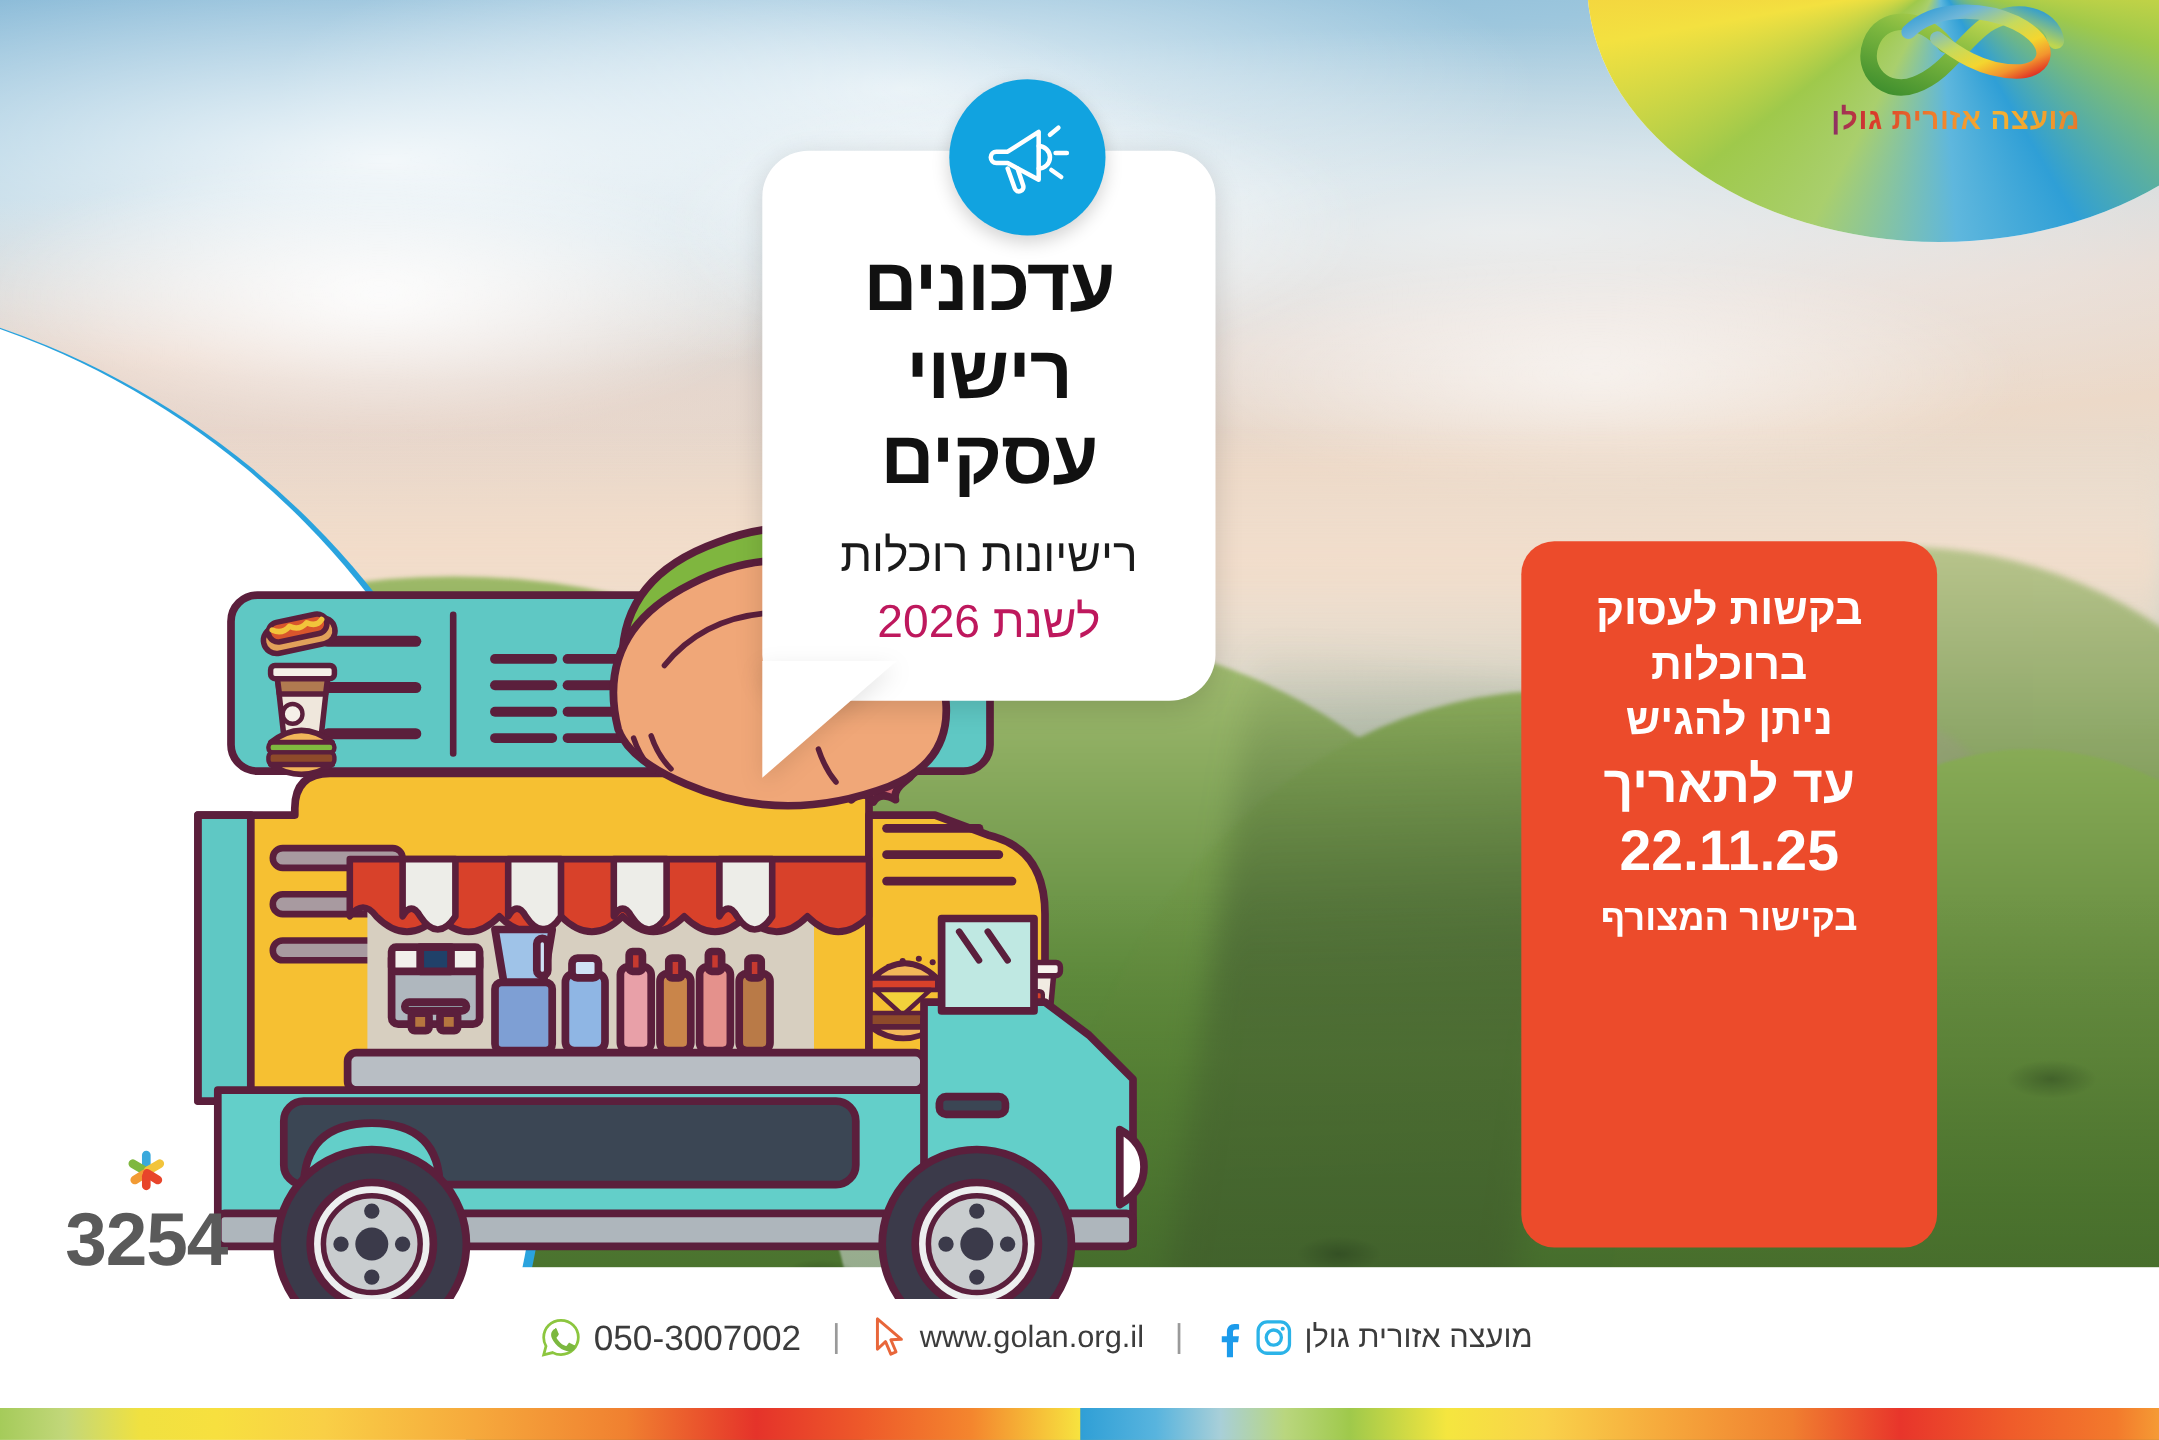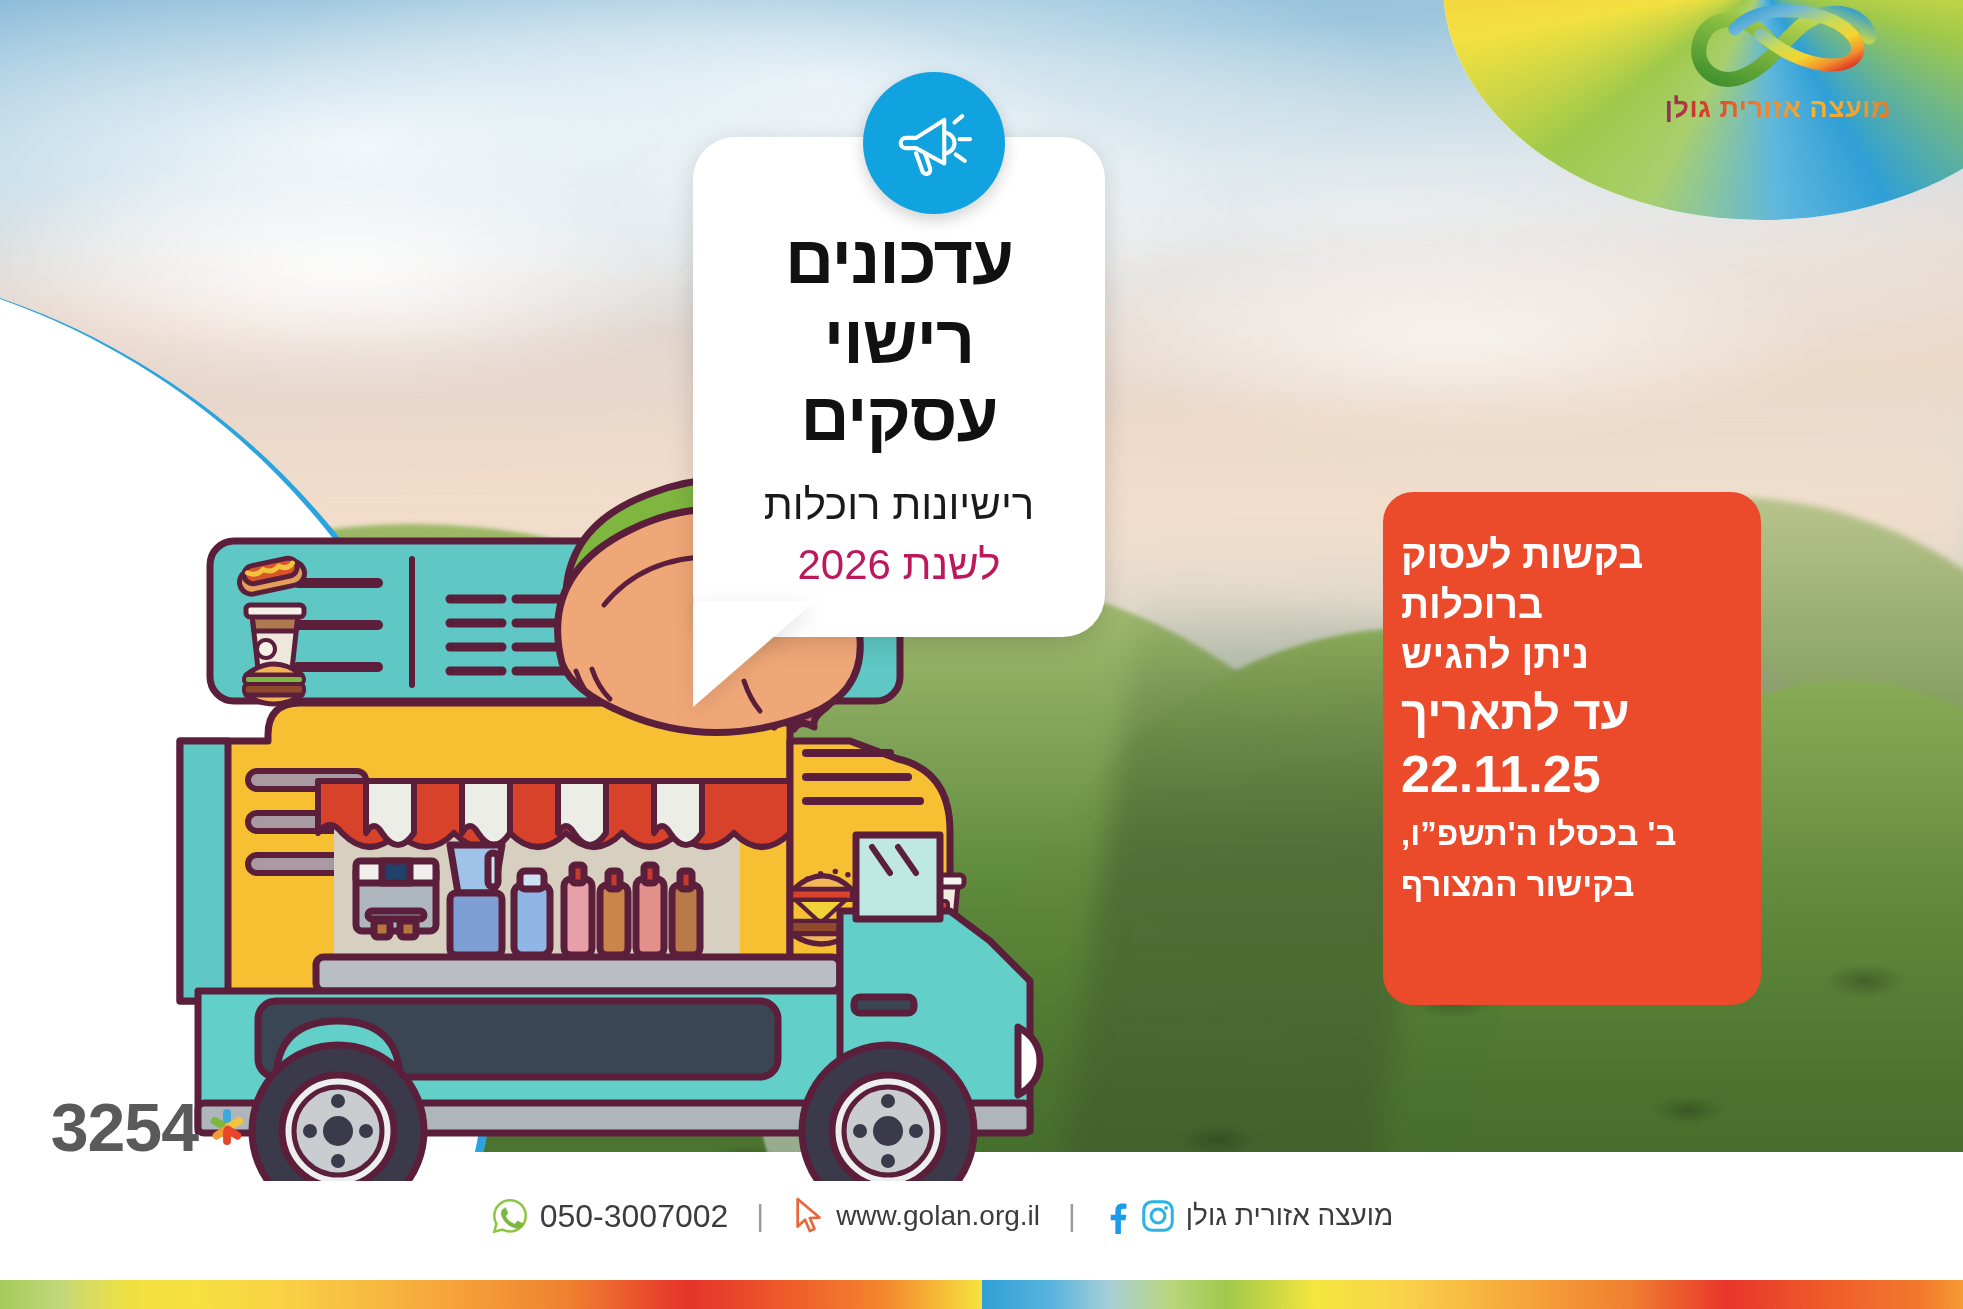--- a/index.html
+++ b/index.html
@@ -245,42 +245,42 @@
     background:#11A3E0;
     z-index:17;
     display:flex; align-items:center; justify-content:center;
     box-shadow:0 6px 16px rgba(0,0,0,.18);
   }
   .megaphone svg { width:82px; height:82px; }
 
   
   .orange-box {
     position:absolute; right:202px; top:492px;
-    width:378px; height:513px;
+    width:378px; height:642px;
     background:#EC4B2B;
     border-radius:30px;
     z-index:16;
-    color:#fff; direction:rtl; text-align:left;
+    color:#fff; direction:rtl; text-align:center;
     padding:38px 18px 0 18px;
   }
   .ob-l { font-size:39px; font-weight:bold; line-height:1.28; }
   .ob-big { font-size:47px; font-weight:bold; line-height:1.22; margin-top:4px; }
   .ob-date { font-size:52px; font-weight:bold; line-height:1.2; letter-spacing:0px; margin-top:2px; }
   .ob-sm { font-size:33px; font-weight:bold; line-height:1.3; margin-top:8px; }
 
   
   .moked {
     position:absolute; left:18px; bottom:148px;
     z-index:18; direction:rtl; text-align:right; width:230px;
   }
   .moked-word {
     font-size:55px; color:#6a6a6a; font-weight:400; line-height:.98;
     letter-spacing:1px;
   }
-  .moked-num-row { display:flex; align-items:center; gap:8px; margin-top:-4px; }
+  .moked-num-row { display:flex; align-items:center; gap:8px; margin-top:-4px;flex-direction:column; }
   .moked-star { width:42px; height:42px; flex:0 0 auto; }
   .moked-num {
     font-size:68px; font-weight:bold; color:#5a5a5a; line-height:1;
     letter-spacing:-1px;
   }
 
   
   .footer {
     position:absolute; left:0; bottom:29px; width:100%; height:128px;
     z-index:19;
@@ -542,21 +542,20 @@
       <line x1="49" y1="41" x2="56" y2="46"></line>
     </svg>
   </div>
 
   <div class="orange-box">
     <div class="ob-l">בקשות לעסוק</div>
     <div class="ob-l">ברוכלות</div>
     <div class="ob-l">ניתן להגיש</div>
     <div class="ob-big">עד לתאריך</div>
     <div class="ob-date">22.11.25</div>
-    <div class="ob-sm">ב' בכסלו ה'תשפ”ו,</div>
     <div class="ob-sm">בקישור המצורף</div>
   </div>
 
   <div class="moked">
     <div class="moked-num-row">
       <svg class="moked-star" viewBox="0 0 48 48">
         <g stroke-linecap="round" stroke-width="9" fill="none">
           <line x1="24" y1="8" x2="24" y2="22" stroke="#3AA9DC"></line>
           <line x1="10" y1="17" x2="22" y2="24" stroke="#7FB83F"></line>
           <line x1="38" y1="17" x2="26" y2="24" stroke="#F2C43B"></line>

